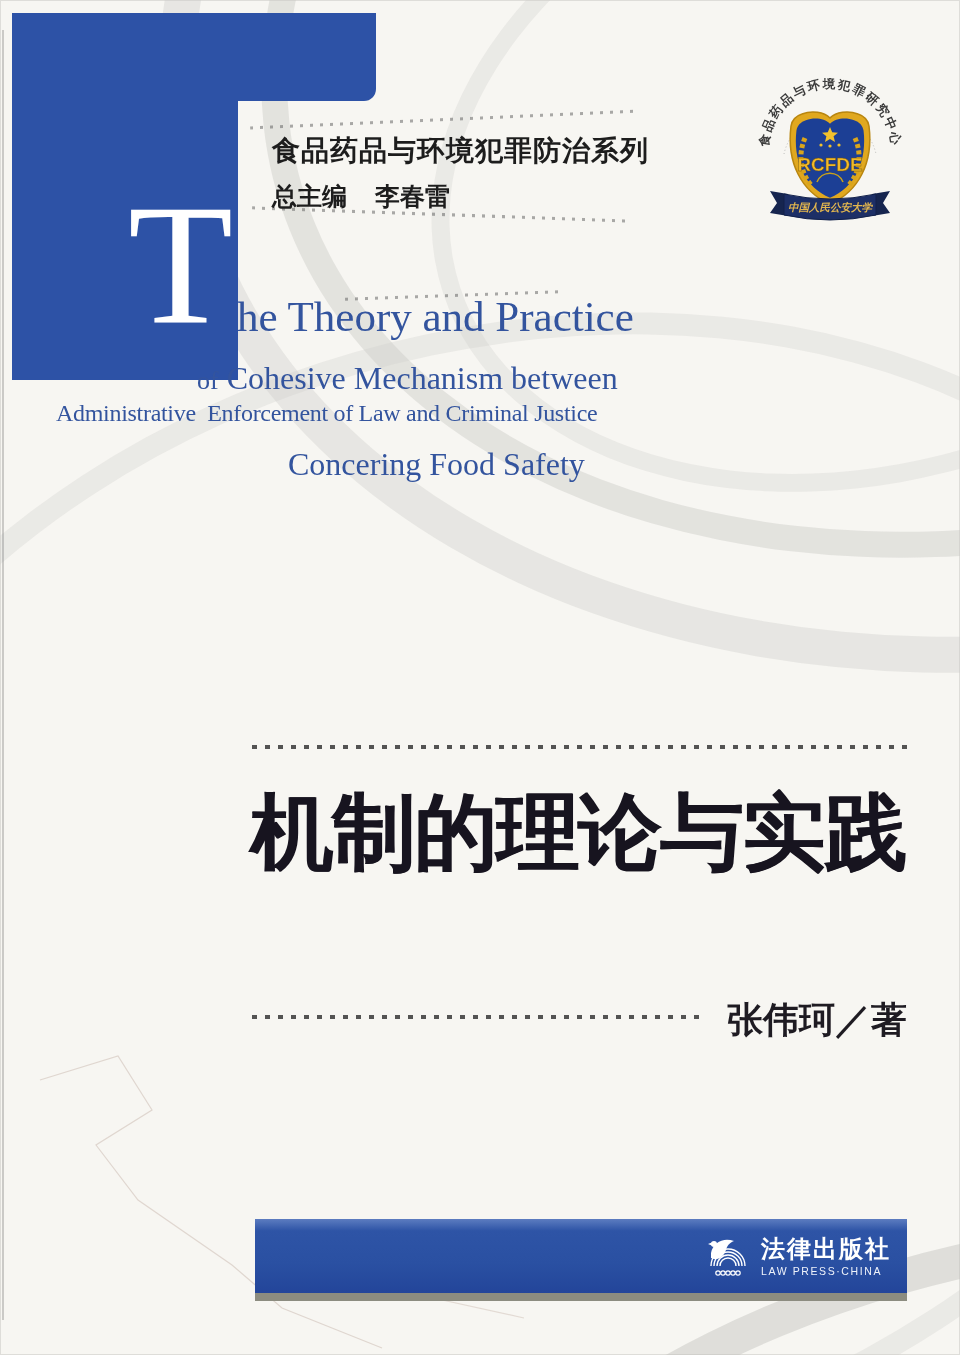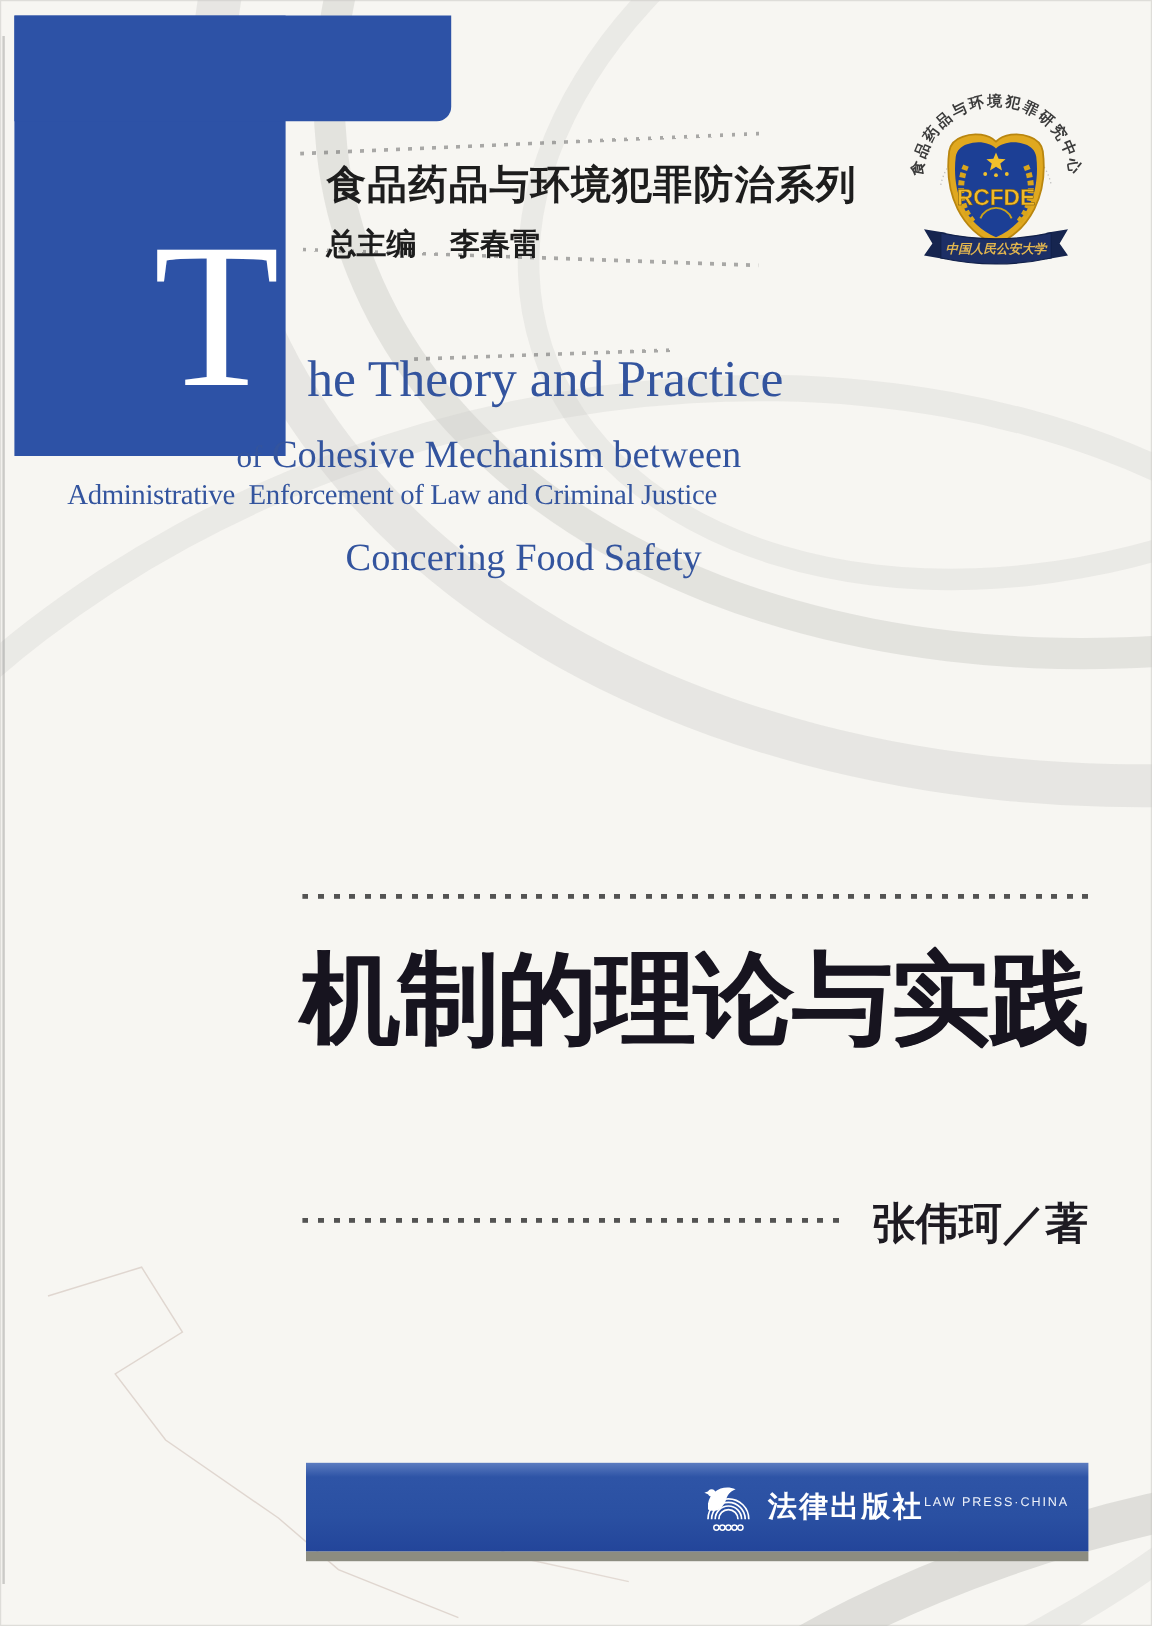--- a/index.html
+++ b/index.html
@@ -27,30 +27,30 @@
   .blue-vert{position:absolute; left:12px; top:13px; width:226px; height:367px; background:#2d52a6;}
   .blue-horz{position:absolute; left:12px; top:13px; width:364px; height:88px; background:#2d52a6; border-radius:0 0 12px 0;}
   .drop-t{
     position:absolute; left:128px; top:178px; color:#ffffff;
     font-family:"Liberation Serif","DejaVu Serif",serif;
     font-size:172px; line-height:1; font-weight:400;
   }
 
   
   .series{position:absolute; left:272px; top:132px; color:#1d1d1d;}
-  .series-title{font-size:33px; font-weight:700; letter-spacing:1px; white-space:nowrap;}
+  .series-title{font-size:28px; font-weight:700; letter-spacing:1px; white-space:nowrap;}
   .series-editor{font-size:25px; font-weight:700; margin-top:10px; white-space:nowrap;}
   .series-editor .name{margin-left:28px;}
 
   
   .badge{position:absolute; left:750px; top:78px; width:160px; height:152px;}
 
   
   .eline{position:absolute; color:#33549e; font-family:"Liberation Serif","DejaVu Serif",serif; white-space:pre;}
-  .el1{left:256px; top:292px; font-size:43px;}
+  .el1{left:237px; top:292px; font-size:43px;}
   .el2{left:197px; top:360px; font-size:32px;}
   .el2 .of{font-size:26px;}
   .el3{left:56px;  top:400px; font-size:24px; letter-spacing:-.3px;}
   .el4{left:288px; top:446px; font-size:32px;}
 
   
   .dash{position:absolute; height:4px;
     background:repeating-linear-gradient(90deg, rgba(55,55,55,.85) 0 5px, transparent 5px 13px);}
   .dash1{left:252px; top:745px; width:655px;}
   .dash2{left:252px; top:1015px; width:450px;}
@@ -71,21 +71,21 @@
     font-size:36px; font-weight:700; color:#1e1b22; white-space:nowrap;
   }
 
   
   .pub-bar{
     position:absolute; left:255px; top:1219px; width:652px; height:74px;
     background:linear-gradient(180deg,#5c7cc0 0%, #2e54a6 16%, #2a50a2 60%, #23459a 100%);
   }
   .pub-bar-shadow{position:absolute; left:255px; top:1293px; width:652px; height:8px; background:#8c8c80;}
   .pub-group{position:absolute; right:16px; top:50%; transform:translateY(-50%); display:flex; align-items:center; gap:10px;}
-  .pub-texts{display:flex; flex-direction:row; justify-content:flex-end;}
+  .pub-texts{display:flex; flex-direction:column; justify-content:flex-end;}
   .pub-name{color:#fff; font-size:24px; font-weight:700; letter-spacing:2px; line-height:26px; white-space:nowrap;}
   .pub-latin{color:#eef2fa; font-size:10.5px; letter-spacing:1.6px; margin-top:3px; white-space:nowrap;}
 
   .edge-line{position:absolute; left:2px; top:30px; width:2px; height:1290px; background:rgba(120,120,120,.35);}
 </style>
 </head>
 <body>
 
 <div class="page">
 

